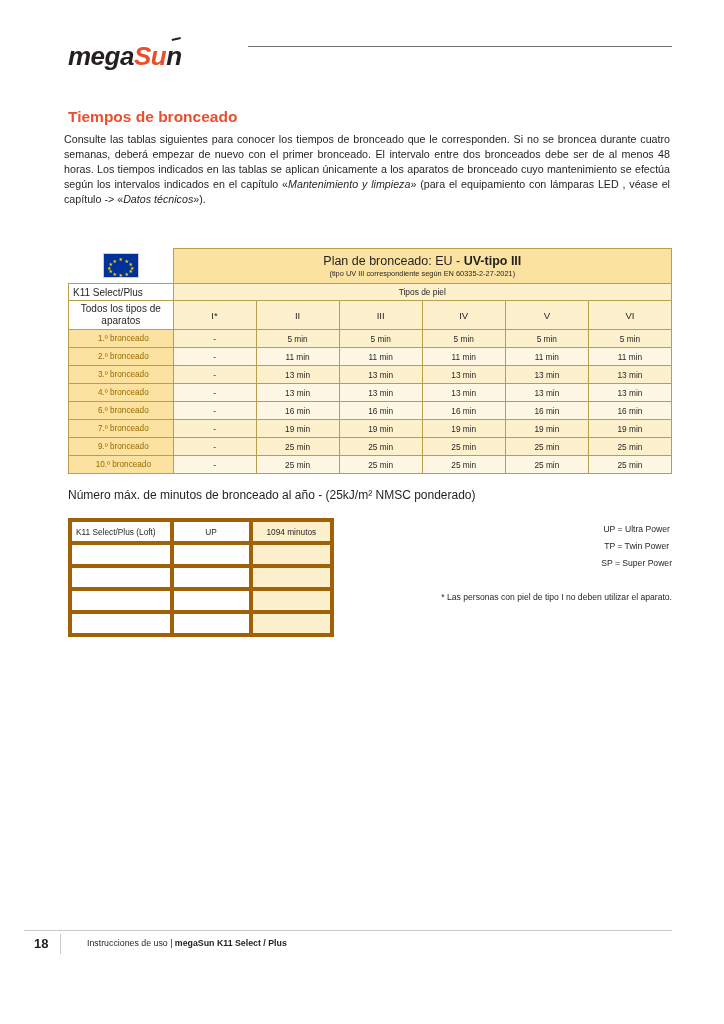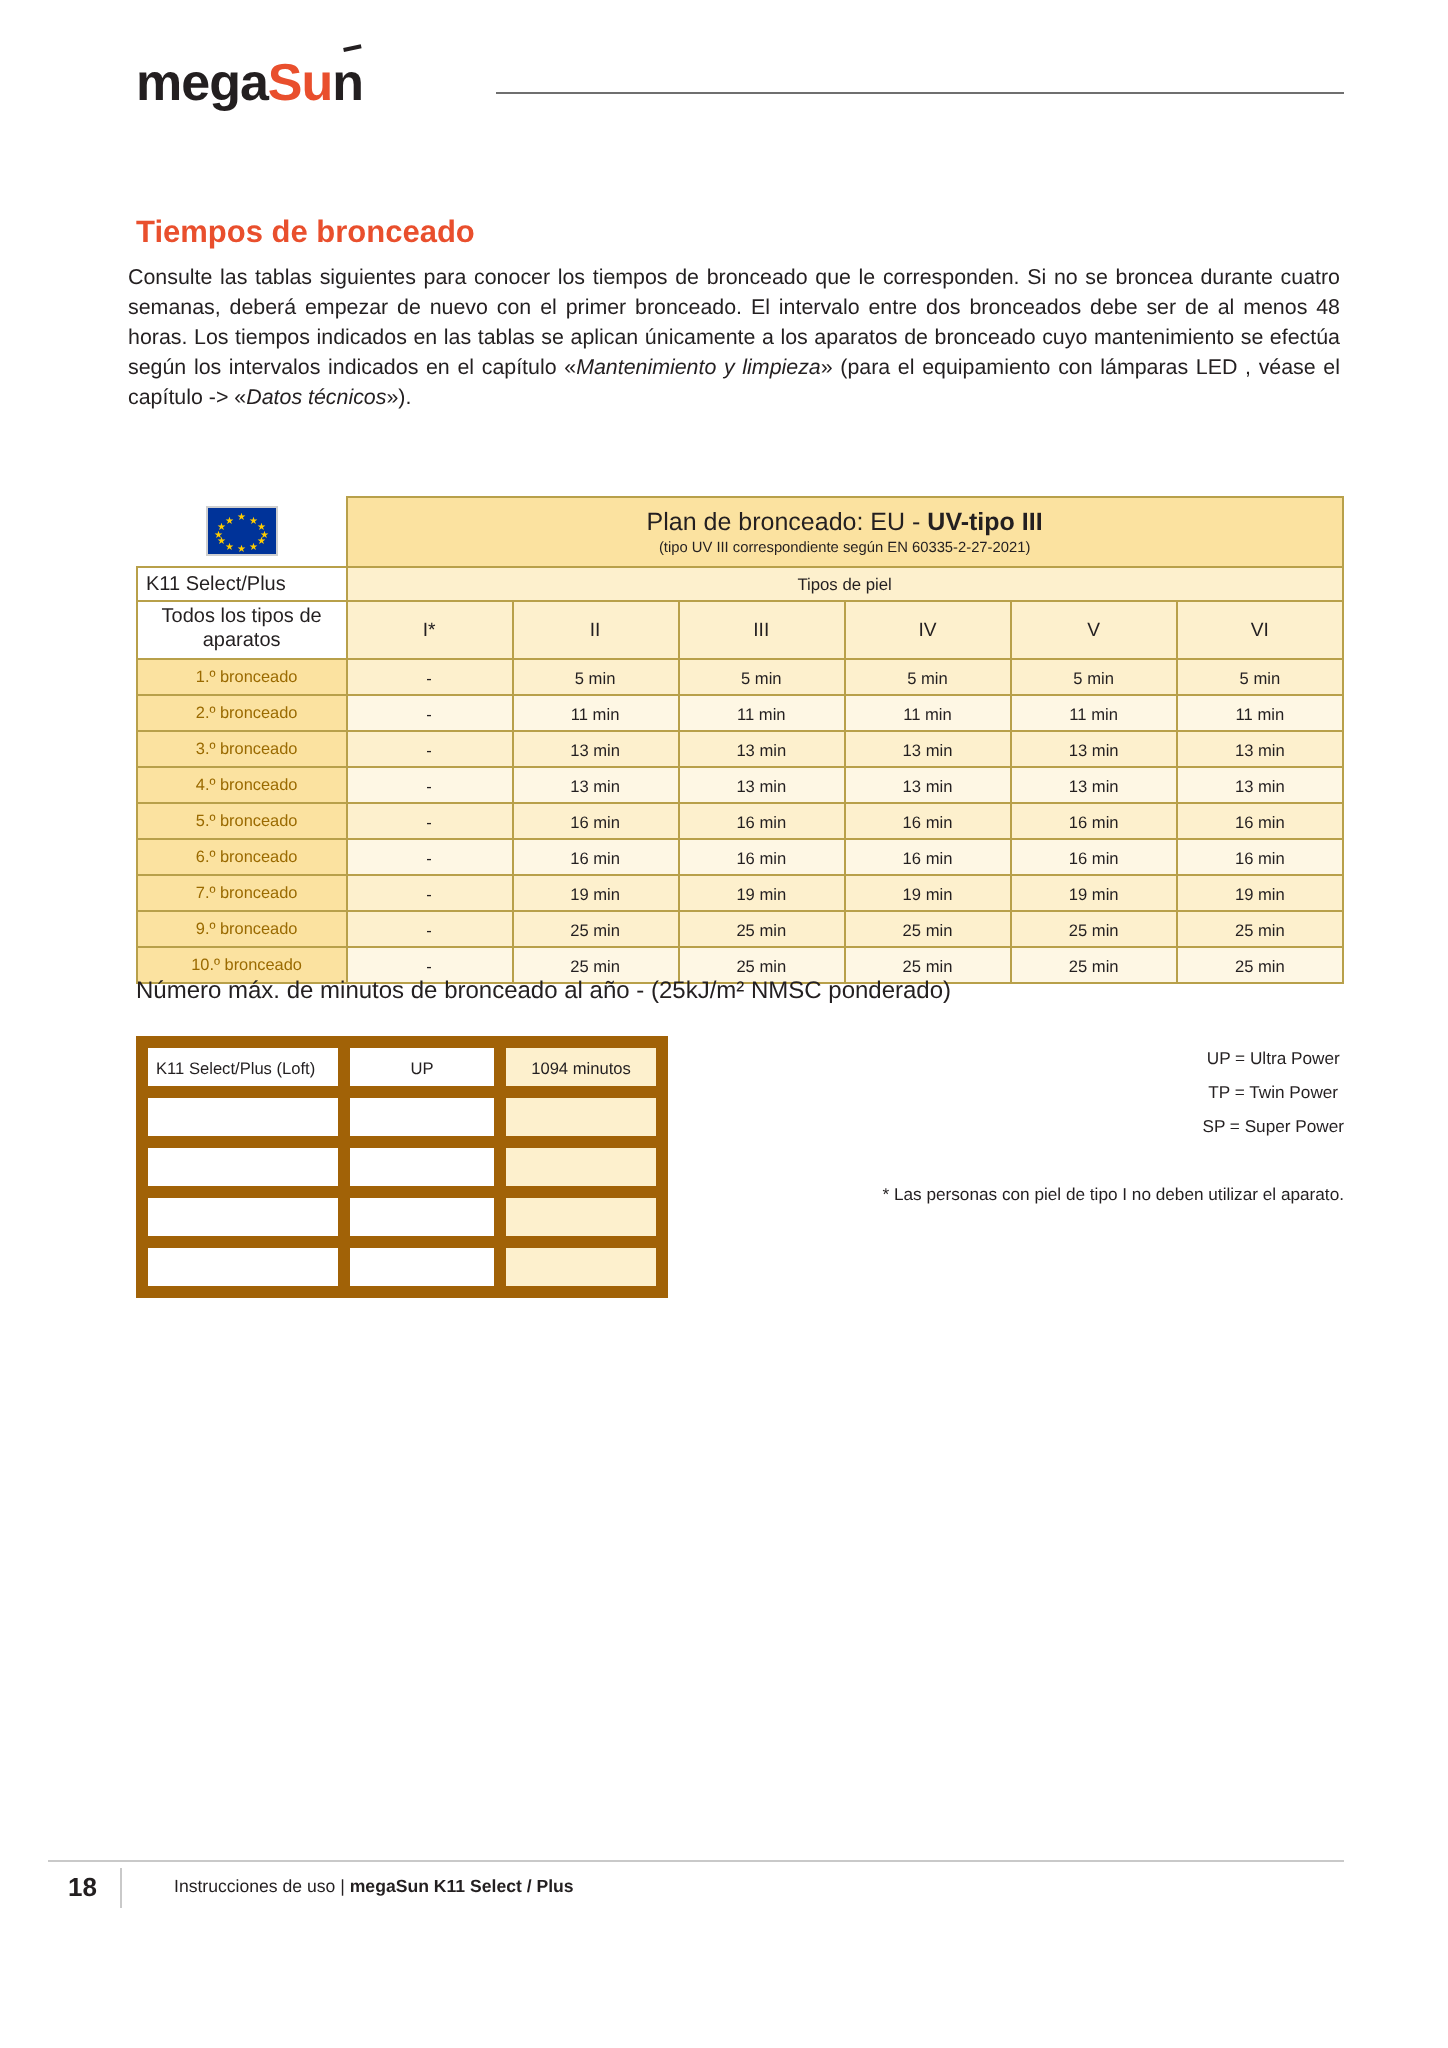--- a/index.html
+++ b/index.html
@@ -30,21 +30,22 @@
     height: 40px;
   }
   .logo {
     font-size: 26px;
     font-weight: bold;
     letter-spacing: -0.5px;
     line-height: 30px;
     color: #231f20;
     display: inline-block;
     position: relative;
-    top: 2px;
+    top: 17px;
+    font-style: italic;
   }
   .logo .accent { color: #e94f2d; }
   .logo .tail { position: relative; }
   .logo .tail:after {
     content: "";
     position: absolute;
     right: 1px;
     top: -3px;
     width: 9px;
     height: 3px;
@@ -178,21 +179,21 @@
   }
   .minutes-table {
     position: absolute;
     left: 68px;
     top: 518px;
     width: 266px;
     border-collapse: collapse;
     font-size: 8.3px;
   }
   .minutes-table td {
-    border: 6px solid #a16207;
+    border: 4px solid #a16207;
     height: 17px;
     text-align: center;
     vertical-align: middle;
   }
   .minutes-table td.name {
     width: 100px;
     background: #ffffff;
     text-align: left;
     padding-left: 4px;
   }
@@ -338,29 +339,20 @@
     <tr>
       <td class="rowlabel">4.º bronceado</td>
       <td class="datacell alt">-</td>
       <td class="datacell alt">13 min</td>
       <td class="datacell alt">13 min</td>
       <td class="datacell alt">13 min</td>
       <td class="datacell alt">13 min</td>
       <td class="datacell alt">13 min</td>
     </tr>
     <tr>
-      <td class="rowlabel">5.º bronceado</td>
-      <td class="datacell">-</td>
-      <td class="datacell">16 min</td>
-      <td class="datacell">16 min</td>
-      <td class="datacell">16 min</td>
-      <td class="datacell">16 min</td>
-      <td class="datacell">16 min</td>
-    </tr>
-    <tr>
       <td class="rowlabel">6.º bronceado</td>
       <td class="datacell alt">-</td>
       <td class="datacell alt">16 min</td>
       <td class="datacell alt">16 min</td>
       <td class="datacell alt">16 min</td>
       <td class="datacell alt">16 min</td>
       <td class="datacell alt">16 min</td>
     </tr>
     <tr>
       <td class="rowlabel">7.º bronceado</td>

